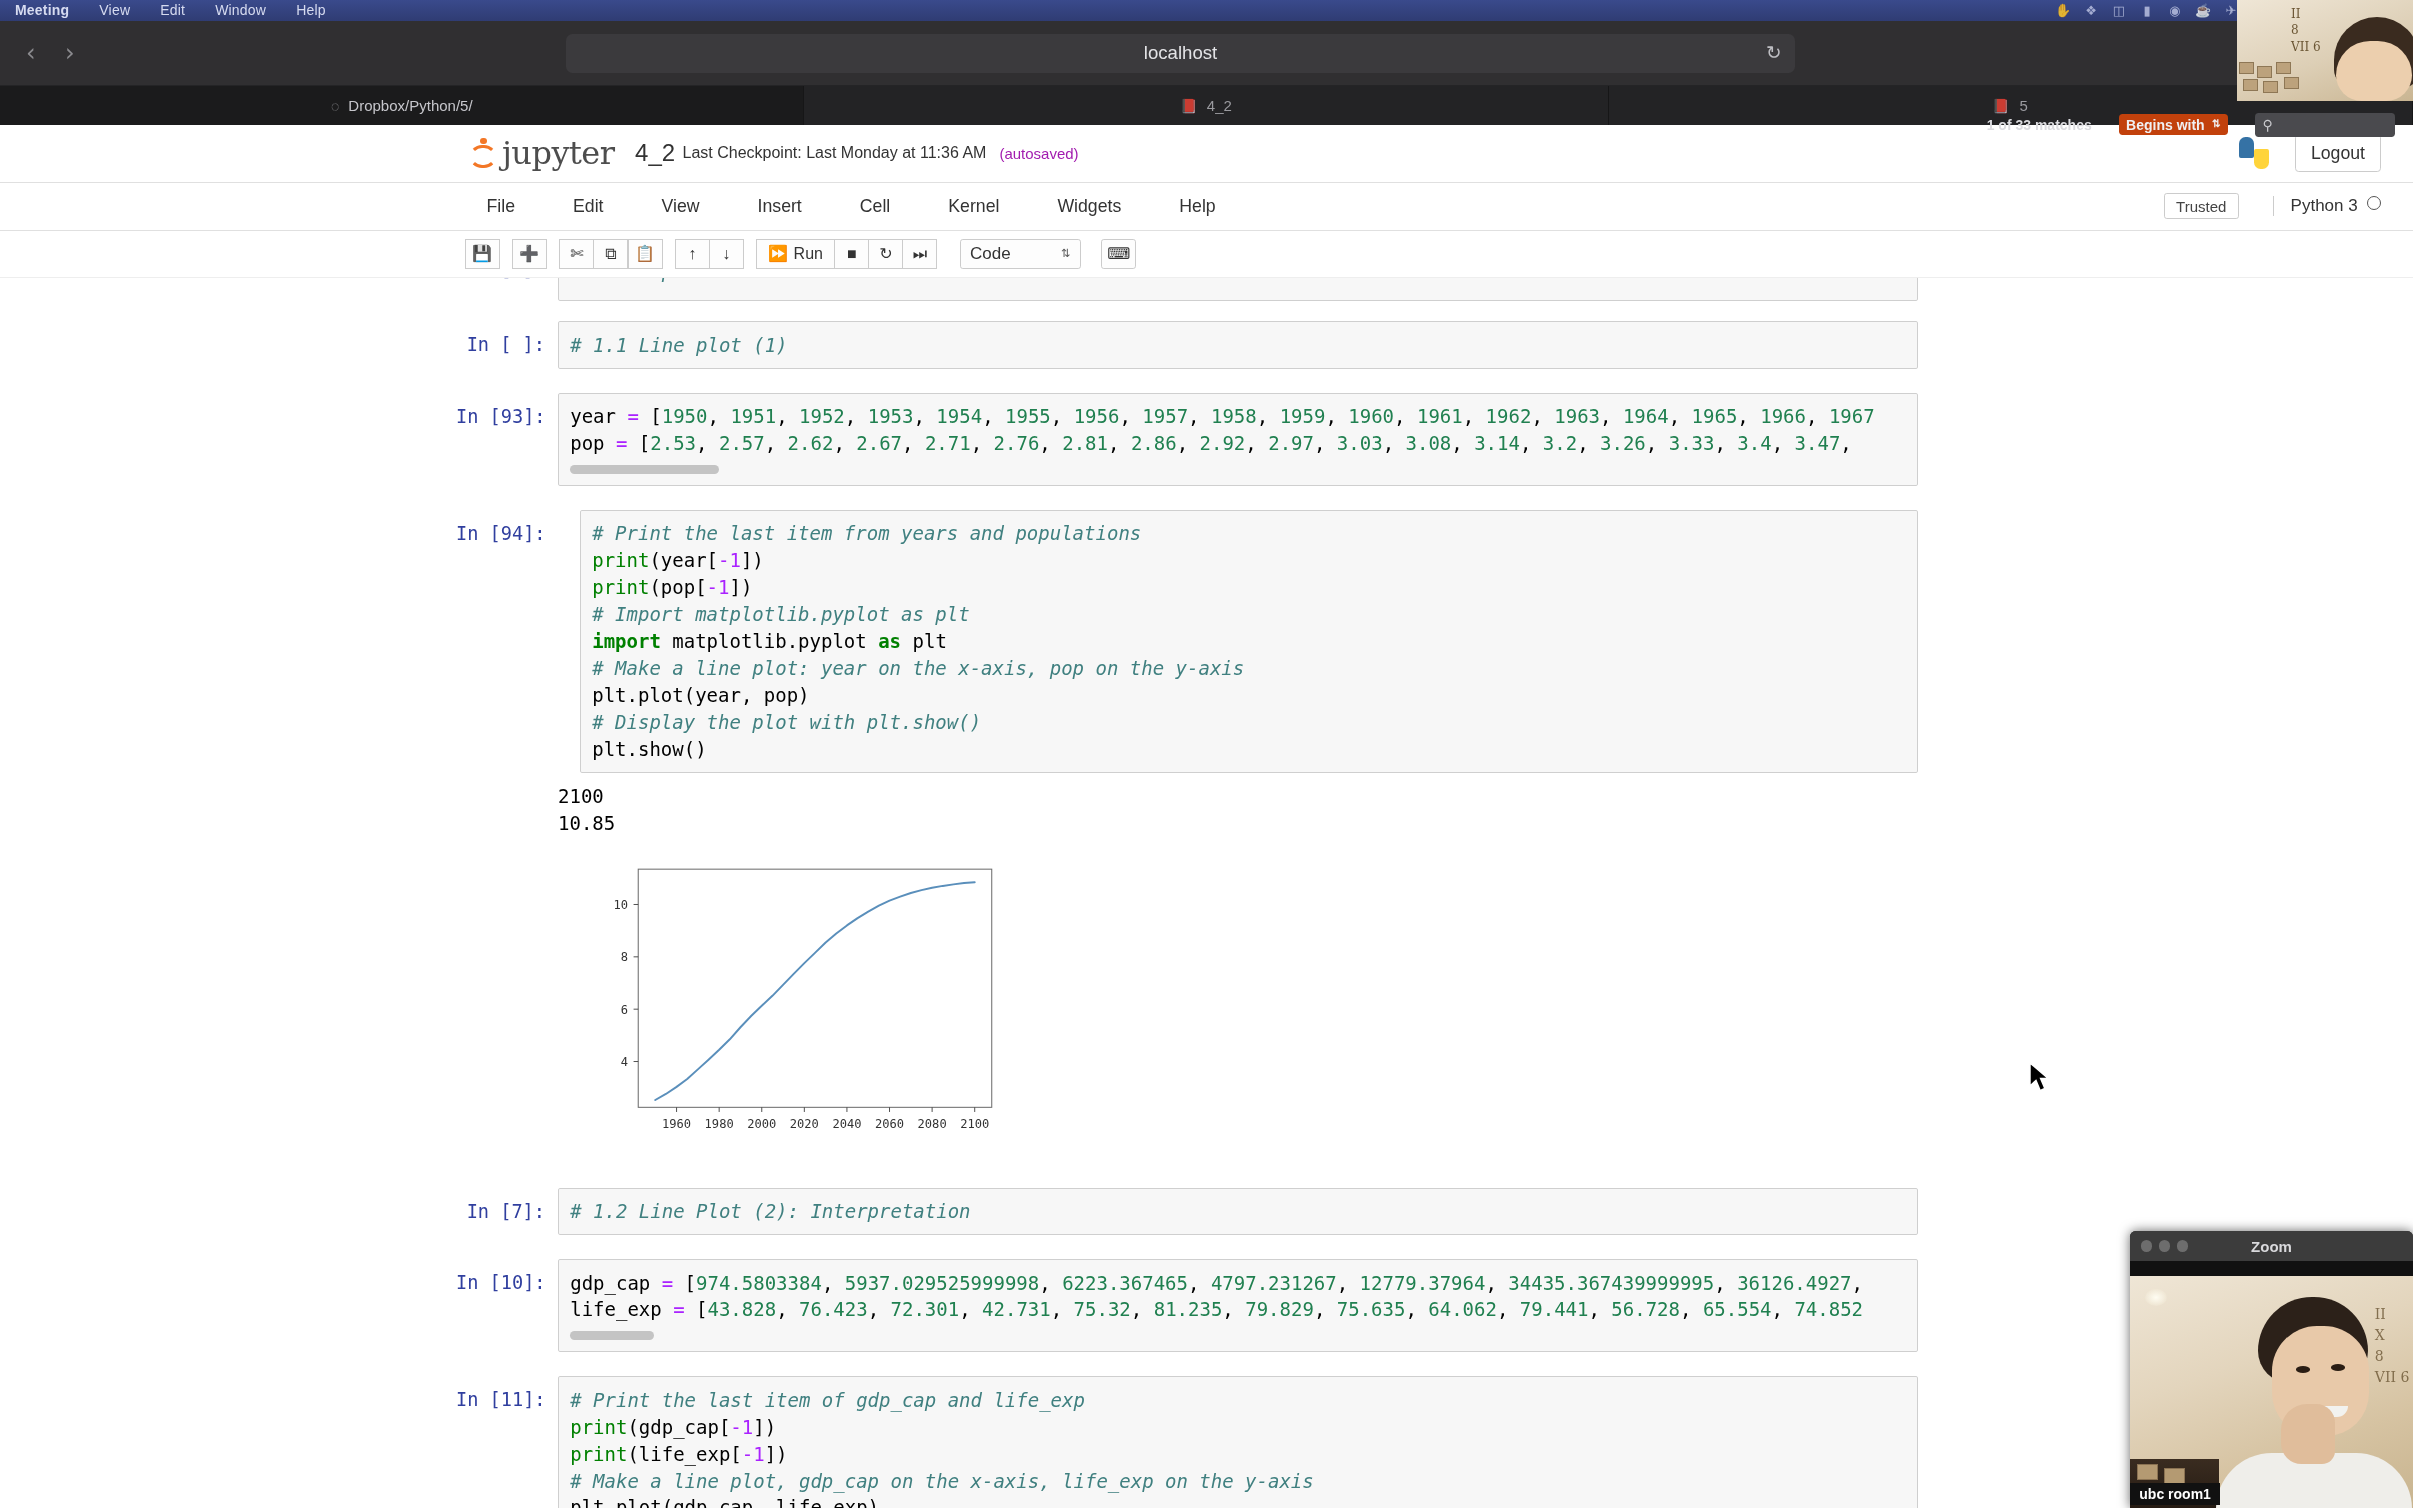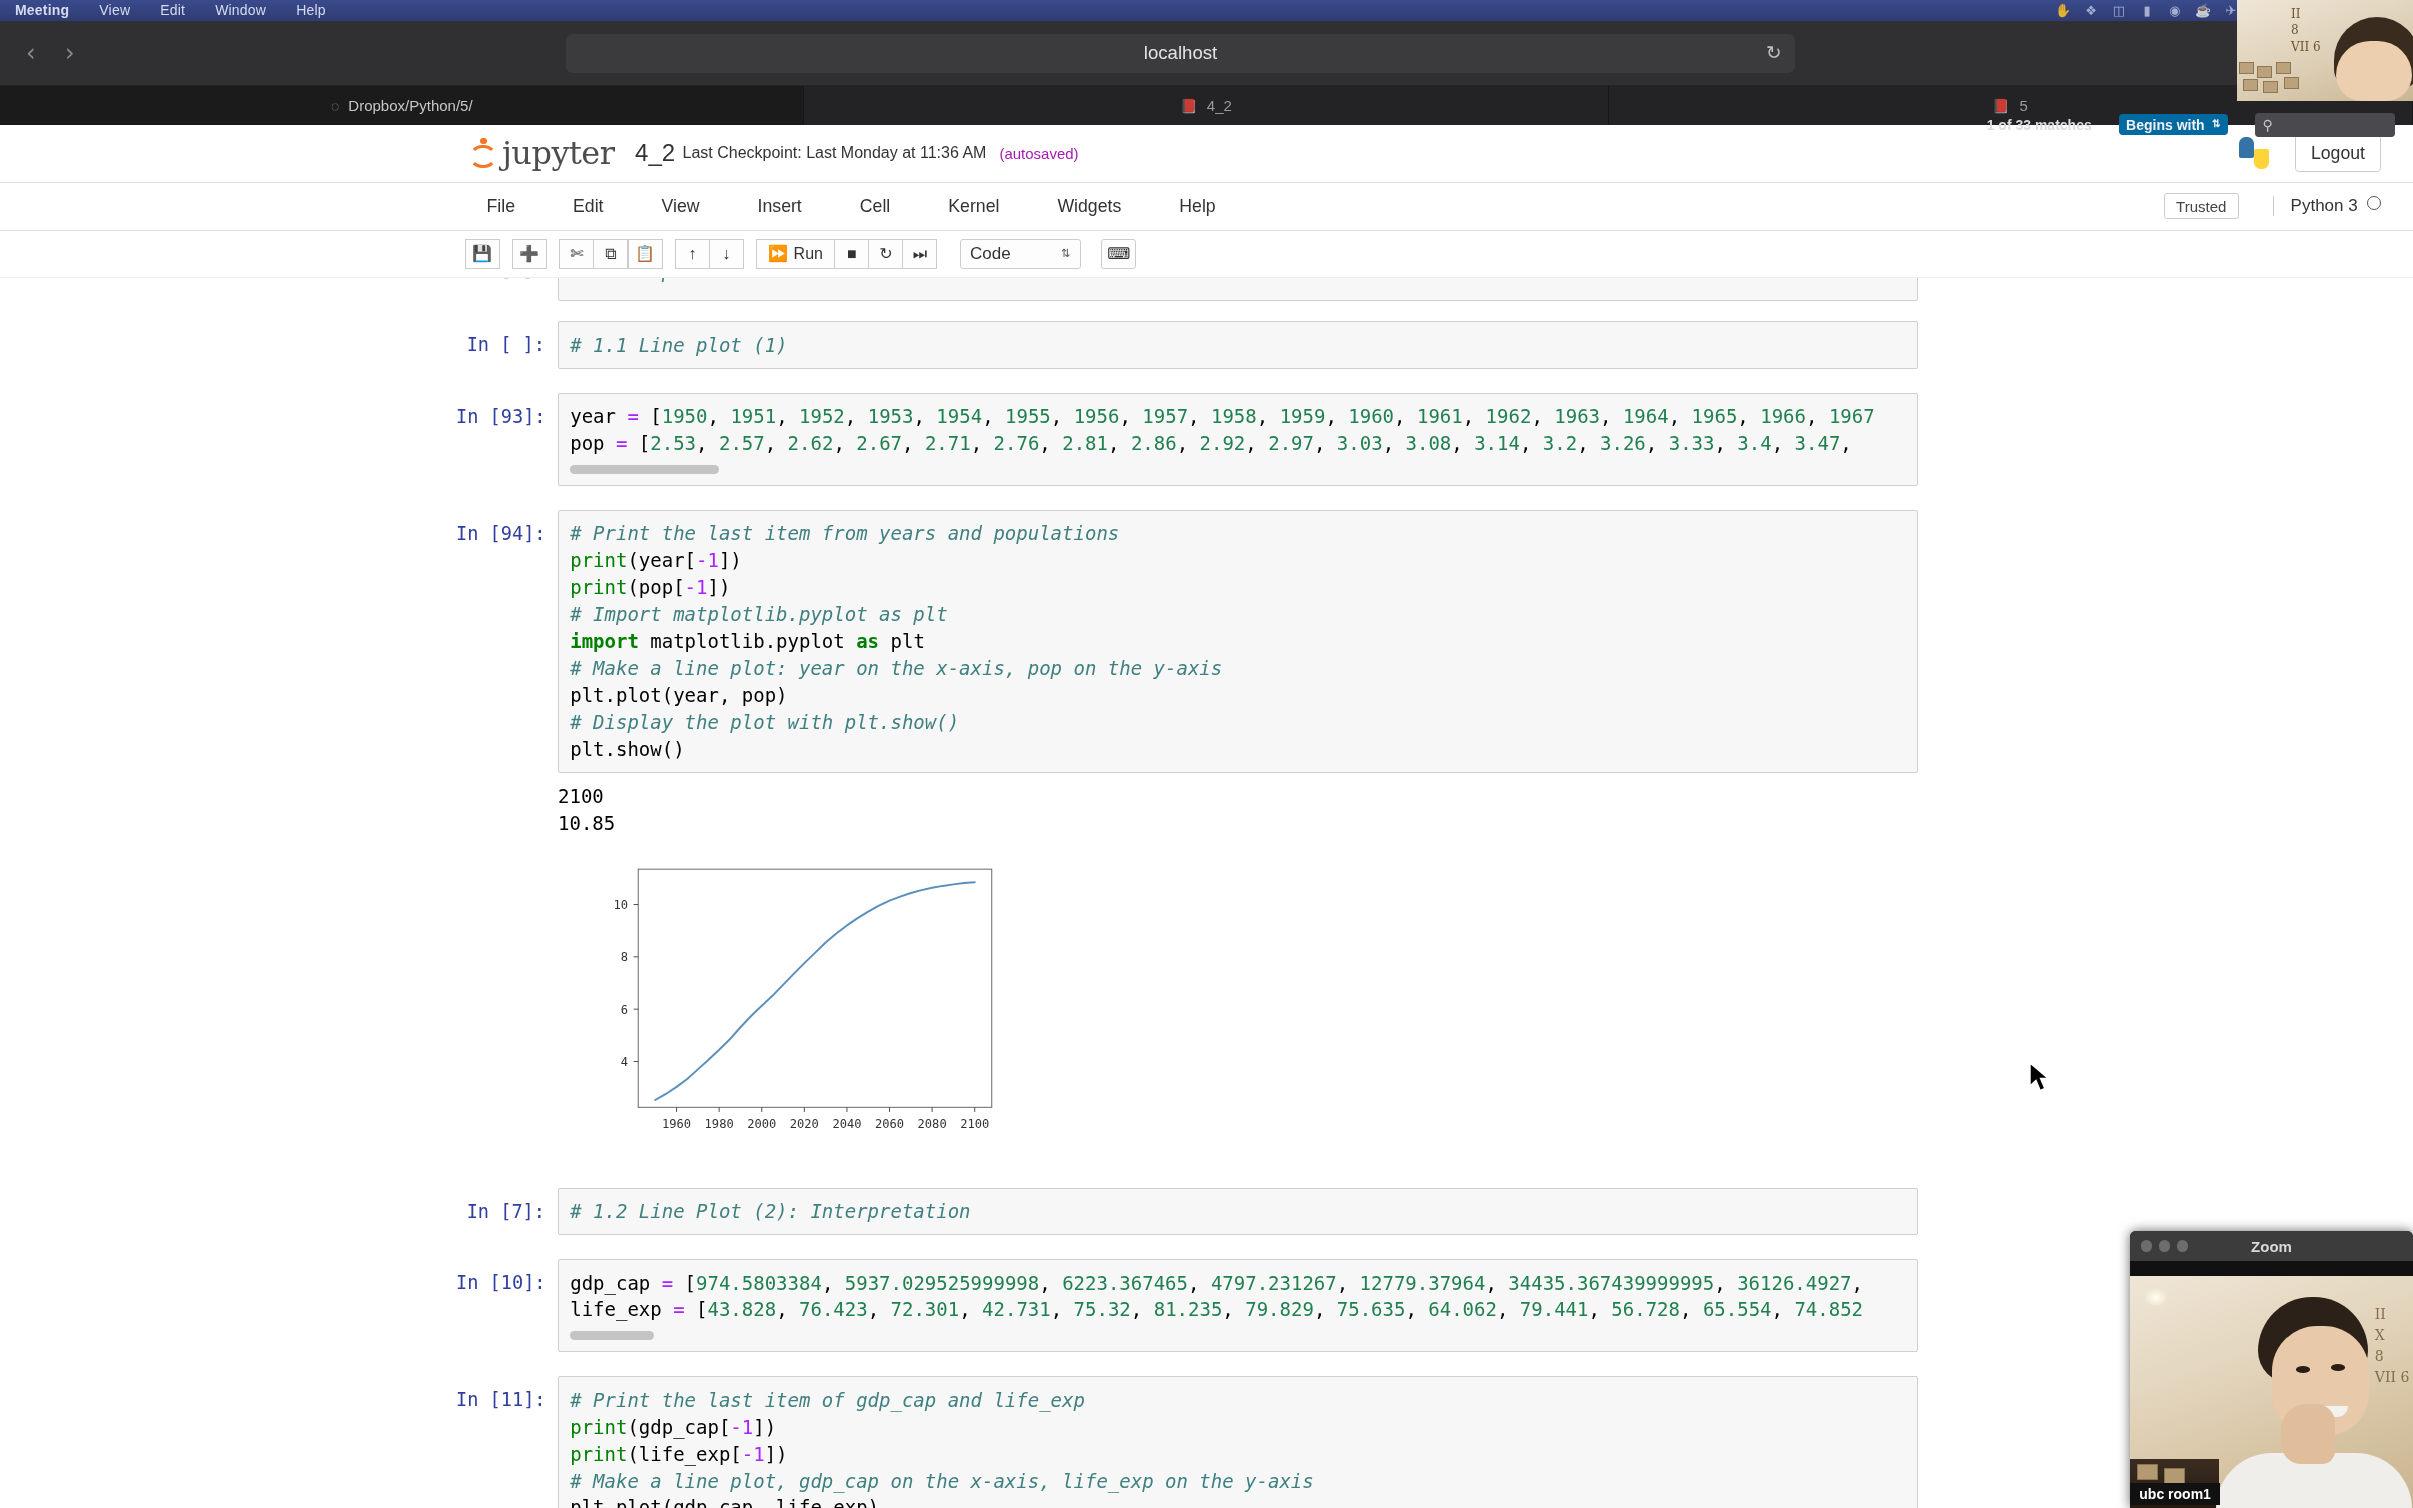--- a/index.html
+++ b/index.html
@@ -68,21 +68,21 @@
 
   
   .findbar {
     position:absolute; right: 3px; top: 89px; height: 30px;
     display:flex; align-items:center; gap: 27px;
     padding-right: 15px; z-index: 25;
     font-size: 14px; color:#dcdce0;
   }
   .findbar .matchtxt { font-weight: bold; }
   .findbar .dropdown {
-    background:#0369a1; border-radius:3.7px; padding: 2.8px 7.4px;
+    background:#c2410c; border-radius:3.7px; padding: 2.8px 7.4px;
     display:flex; align-items:center; gap: 7.4px; font-weight:bold; color:#f0f0f2;
   }
   .findbar .dropdown .carets { font-size: 10.2px; line-height: 1; }
   .findbar .findfield {
     background:#4a4a4e; border-radius:3.7px; width: 140px; height: 24px;
     display:flex; align-items:center; padding-left: 7.4px; color:#c9c9cd; font-size:14px;
   }
 
   
   .page {
@@ -443,21 +443,21 @@
               <div class="prompt">In [93]:</div>
               <div class="cellbox">
                 <div class="code" id="c93l0"><span>year </span><span class="op">=</span><span> [</span><span class="num">1950</span><span>, </span><span class="num">1951</span><span>, </span><span class="num">1952</span><span>, </span><span class="num">1953</span><span>, </span><span class="num">1954</span><span>, </span><span class="num">1955</span><span>, </span><span class="num">1956</span><span>, </span><span class="num">1957</span><span>, </span><span class="num">1958</span><span>, </span><span class="num">1959</span><span>, </span><span class="num">1960</span><span>, </span><span class="num">1961</span><span>, </span><span class="num">1962</span><span>, </span><span class="num">1963</span><span>, </span><span class="num">1964</span><span>, </span><span class="num">1965</span><span>, </span><span class="num">1966</span><span>, </span><span class="num">1967</span></div>
                 <div class="code" id="c93l1"><span>pop </span><span class="op">=</span><span> [</span><span class="num">2.53</span><span>, </span><span class="num">2.57</span><span>, </span><span class="num">2.62</span><span>, </span><span class="num">2.67</span><span>, </span><span class="num">2.71</span><span>, </span><span class="num">2.76</span><span>, </span><span class="num">2.81</span><span>, </span><span class="num">2.86</span><span>, </span><span class="num">2.92</span><span>, </span><span class="num">2.97</span><span>, </span><span class="num">3.03</span><span>, </span><span class="num">3.08</span><span>, </span><span class="num">3.14</span><span>, </span><span class="num">3.2</span><span>, </span><span class="num">3.26</span><span>, </span><span class="num">3.33</span><span>, </span><span class="num">3.4</span><span>, </span><span class="num">3.47</span><span>, </span></div>
                 <div class="scroller">
                   <div class="thumb" style="width:149px;"></div>
                 </div>
               </div>
             </div>
 
-            <div class="cellrow" style="margin-bottom:9.3px;">
+            <div class="cellrow" style="margin-bottom:9.3px;gap:22px;">
               <div class="prompt">In [94]:</div>
               <div class="cellbox" id="c94box">
                   <div class="code"><span class="cm"># Print the last item from years and populations</span></div>
                   <div class="code"><span class="fn">print</span><span>(year[</span><span class="numm">-1</span><span>])</span></div>
                   <div class="code"><span class="fn">print</span><span>(pop[</span><span class="numm">-1</span><span>])</span></div>
                   <div class="code"><span></span></div>
                   <div class="code"><span class="cm"># Import matplotlib.pyplot as plt</span></div>
                   <div class="code"><span class="kw">import</span><span> matplotlib.pyplot </span><span class="kw">as</span><span> plt</span></div>
                   <div class="code"><span></span></div>
                   <div class="code"><span class="cm"># Make a line plot: year on the x-axis, pop on the y-axis</span></div>

